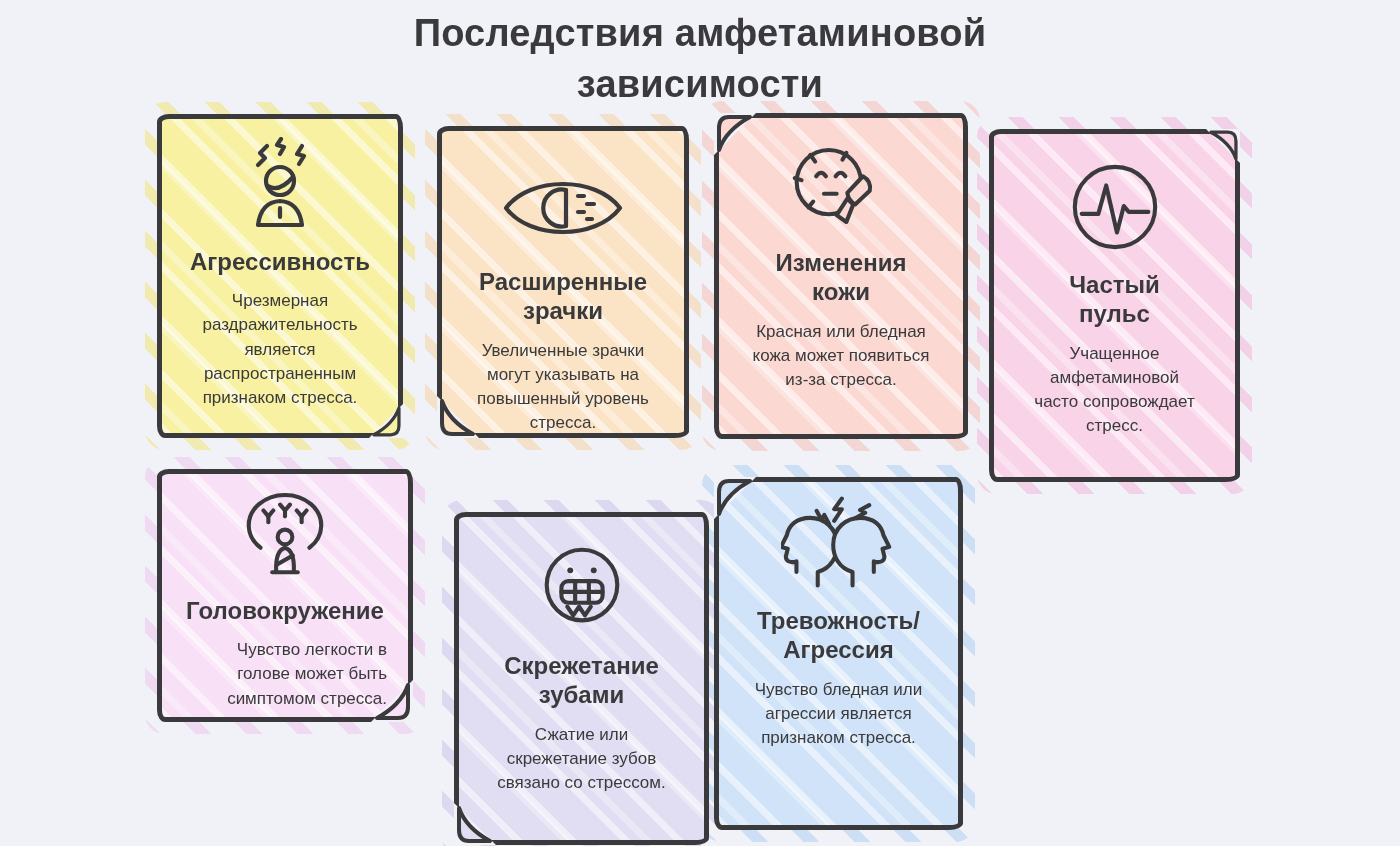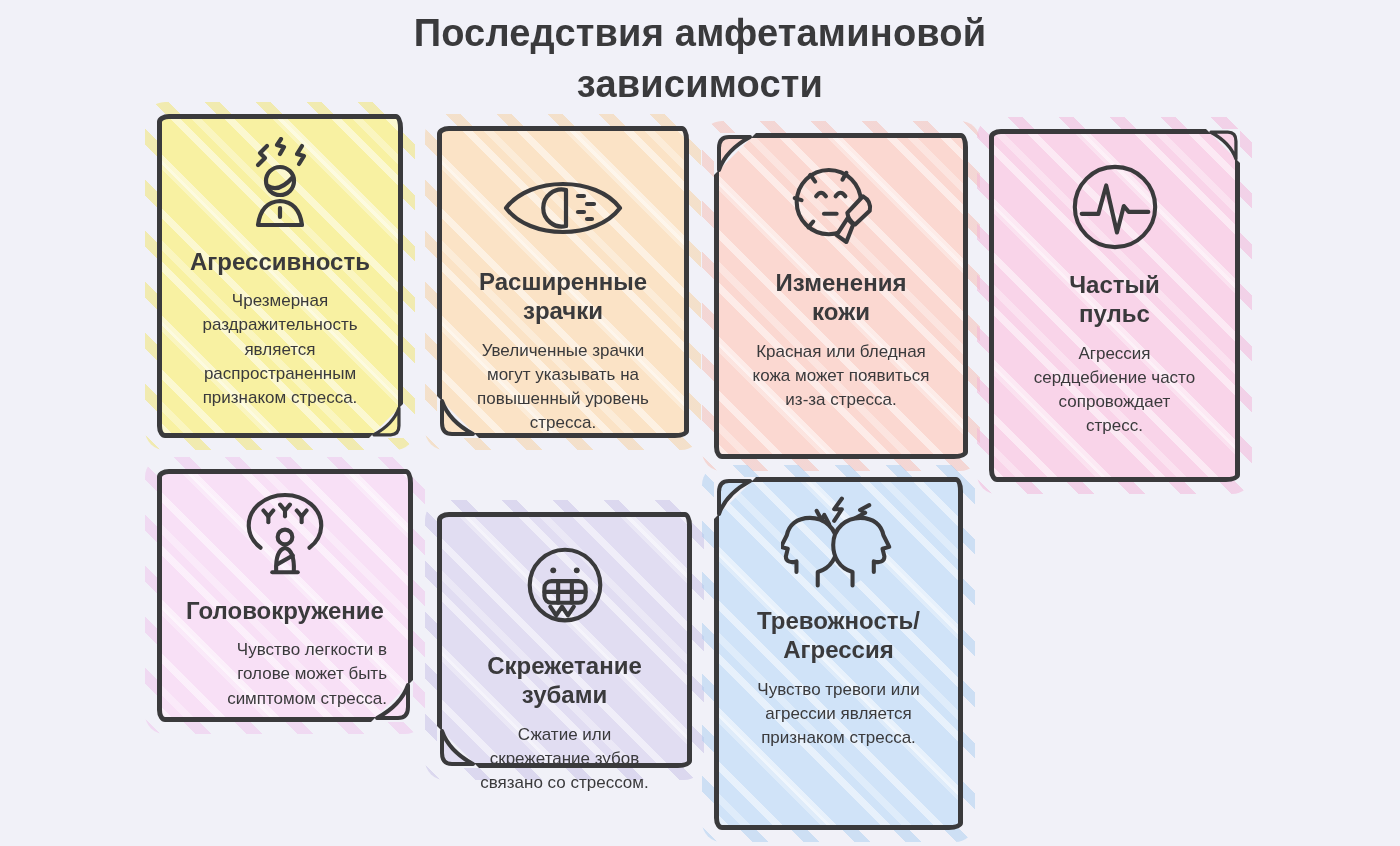--- a/index.html
+++ b/index.html
@@ -42,24 +42,24 @@
   }
   .card-desc{
     margin:13px auto 0;
     font-size:17px;line-height:1.42;color:var(--ink,#43434B);
   }
   .icon{flex:none;}
 
   
   .c1{left:157px;top:114px;width:246px;height:324px;padding-top:18px;text-align:center;}
   .c2{left:437px;top:126px;width:252px;height:312px;padding-top:32px;}
-  .c3{left:714px;top:113px;width:254px;height:326px;padding-top:18px;margin-top:20px;}
+  .c3{left:714px;top:113px;width:254px;height:326px;padding-top:18px;}
   .c4{left:989px;top:129px;width:251px;height:353px;padding-top:24px;}
   .c5{left:157px;top:469px;width:256px;height:253px;padding-top:12px;}
-  .c6{left:437px;top:512px;width:255px;height:256px;padding-top:22px;}
+  .c6{left:454px;top:512px;width:255px;height:333px;padding-top:22px;}
   .c7{left:714px;top:477px;width:249px;height:353px;padding-top:12px;}
   .c1 .card-desc{max-width:200px;}
   .c2 .card-desc{max-width:172px;}
   .c3 .card-desc{max-width:184px;}
   .c4 .card-desc{max-width:162px;}
   .c5 .card-desc{max-width:204px;text-align:right;}
   .c6 .card-desc{max-width:178px;text-align:center;}
   .c7 .card-desc{max-width:168px;}
 
   
@@ -147,21 +147,21 @@
     </svg>
   </section>
 
   <section class="card c4" style="--c: #F9D4E9; --halo: #F3B2D8;">
     <svg class="icon" width="98" height="98" viewBox="0 0 100 100">
       <circle cx="50" cy="50" r="41"></circle>
       <path d="M16 57 L33 57 L41 28 L52 76 L59 49 L64 55 L84 55"></path>
     </svg>
     <h2 class="card-title">Частый
 пульс</h2>
-    <p class="card-desc">Агрессия сердцебиение часто сопровождает стресс.</p>
+    <p class="card-desc">Учащенное амфетаминовой часто сопровождает стресс.</p>
     <svg class="fold fold-tr" viewBox="0 0 42 42">
       <path class="fold-mask" d="M42 42 L42 0 L0 0 Z"></path>
       <path class="fold-flap" d="M37 37 Q30 17 6 4 L27 4 Q37 4 37 15 Z"></path>
     </svg>
   </section>
 
   <section class="card c5" style="--c: #F8E0F6; --halo: #EFC2EC;">
     <svg class="icon" width="108" height="96" viewBox="0 0 110 98">
       <path d="M30 63 A37 31 0 1 1 80 63"></path>
       <path d="M33 25 L38 31 L43 25"></path>
@@ -206,20 +206,20 @@
   <section class="card c7" style="--c: #D0E3F8; --halo: #A9CDF0;">
     <svg class="icon" width="116" height="98" viewBox="0 0 120 100">
       <path d="M63 4 L55 15 L63 15 L55 27"></path>
       <path d="M6 0 L0 9 L6 9 L0 18" transform="translate(34,22) rotate(-62)"></path>
       <path d="M6 0 L0 9 L6 9 L0 18" transform="translate(86,8) rotate(28)"></path>
       <path d="M28 94 L28 80 C14 76 8 64 8 52 C8 34 22 24 36 24 C50 24 58 32 60 42 L66 54 L59 56 L61 64 C61 69 56 71 50 69 L50 80" transform="matrix(-1,0,0,1,66,0)"></path>
       <path class="paper" d="M28 94 L28 80 C14 76 8 64 8 52 C8 34 22 24 36 24 C50 24 58 32 60 42 L66 54 L59 56 L61 64 C61 69 56 71 50 69 L50 80" transform="translate(46,0)"></path>
     </svg>
     <h2 class="card-title">Тревожность/
 Агрессия</h2>
-    <p class="card-desc">Чувство тревоги или агрессии является признаком стресса.</p>
+    <p class="card-desc">Чувство бледная или агрессии является признаком стресса.</p>
     <svg class="fold fold-tl" viewBox="0 0 42 42">
       <path class="fold-mask" d="M0 42 L0 0 L42 0 Z"></path>
       <path class="fold-flap" d="M5 37 Q12 17 36 4 L15 4 Q5 4 5 15 Z"></path>
     </svg>
   </section>
 
 </div>
 
 </body></html>

